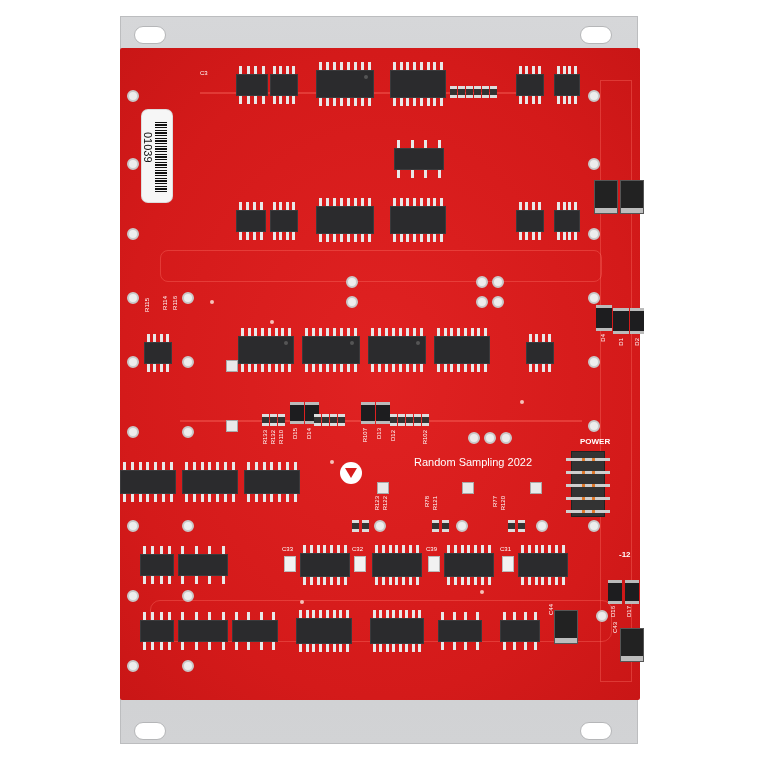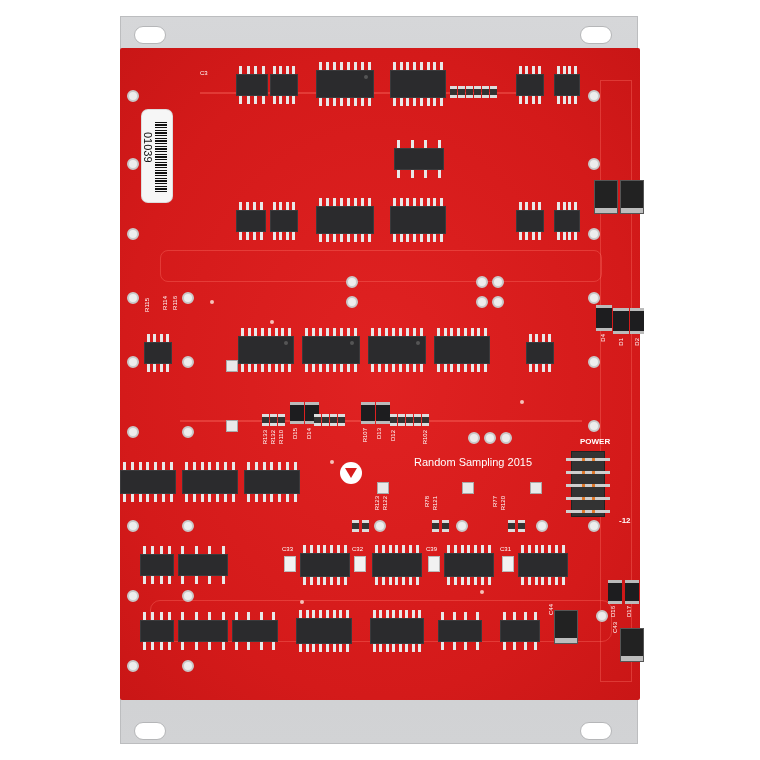--- a/index.html
+++ b/index.html
@@ -23,21 +23,21 @@
   .pad{position:absolute;width:12px;height:12px;background:#e9e9e9;border:1px solid #aaa;box-sizing:border-box;}
   .silk{position:absolute;color:#fff;font-size:6px;line-height:6px;white-space:nowrap;font-family:"Liberation Sans",sans-serif;}
   .silk.v{writing-mode:vertical-rl;transform:rotate(180deg);}
   .label-sticker{position:absolute;left:142px;top:110px;width:30px;height:92px;background:#f6f6f6;border-radius:6px;box-shadow:0 0 0 1px #ddd;}
   .barcode{position:absolute;left:13px;top:10px;width:12px;height:72px;background:repeating-linear-gradient(0deg,#111 0 1px,#f6f6f6 1px 2px,#111 2px 4px,#f6f6f6 4px 5px,#111 5px 6px,#f6f6f6 6px 8px);}
   .serial{position:absolute;left:0px;top:22px;width:12px;font-size:11px;color:#111;writing-mode:vertical-rl;}
   .brand-logo{position:absolute;left:340px;top:462px;width:22px;height:22px;border-radius:50%;background:#fff;}
   .brand-logo::after{content:"";position:absolute;left:5px;top:6px;border-left:6px solid transparent;border-right:6px solid transparent;border-top:10px solid #d81c1c;}
   .brand-text{position:absolute;left:414px;top:456px;color:#fff;font-size:11px;}
   .power-label{position:absolute;left:580px;top:437px;color:#fff;font-size:8px;font-weight:bold;}
-  .minus12{position:absolute;left:619px;top:516px;color:#fff;font-size:8px;font-weight:bold;}
+  .minus12{position:absolute;left:619px;top:550px;color:#fff;font-size:8px;font-weight:bold;}
   .header{position:absolute;left:571px;top:451px;width:34px;height:66px;background:#333;border:1px solid #222;box-sizing:border-box;}
   .header .row{position:absolute;left:-6px;right:-6px;height:3px;background:#cfcfcf;}
   .header .pinorange{position:absolute;width:3px;height:3px;background:#e07a2c;}
 </style>
 </head>
 <body>
 
 <div class="panel"></div>
 <div class="slot" style="left:134px;top:26px;"></div>
 <div class="slot" style="left:580px;top:26px;"></div>
@@ -774,21 +774,21 @@
 <div class="smd" style="left:490px;top:86px;"></div>
 
 <div class="via" style="left:330px;top:460px;"></div>
 <div class="via" style="left:210px;top:300px;"></div>
 <div class="via" style="left:270px;top:320px;"></div>
 <div class="via" style="left:520px;top:400px;"></div>
 <div class="via" style="left:480px;top:590px;"></div>
 <div class="via" style="left:300px;top:600px;"></div>
 
 <div class="brand-logo"></div>
-<div class="brand-text">Random Sampling 2015</div>
+<div class="brand-text">Random Sampling 2022</div>
 
 <div class="power-label">POWER</div>
 <div class="header">
   <div class="row" style="top:6px;"></div>
   <div class="row" style="top:19px;"></div>
   <div class="row" style="top:32px;"></div>
   <div class="row" style="top:45px;"></div>
   <div class="row" style="top:58px;"></div>
   <div class="pinorange" style="left:10px;top:6px;"></div>
     <div class="pinorange" style="left:20px;top:6px;"></div>

